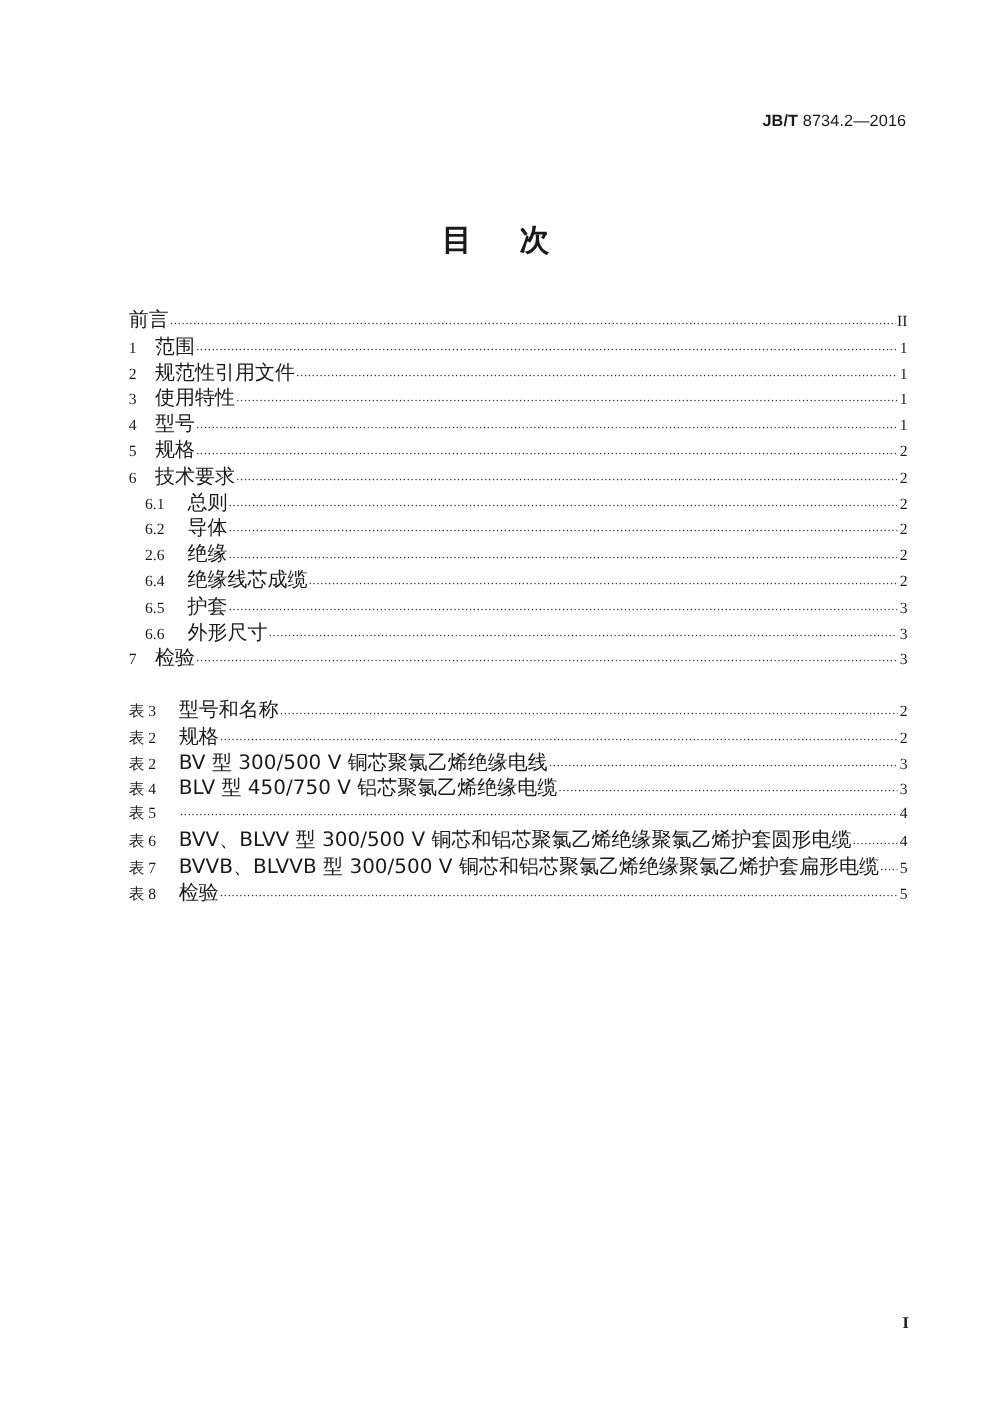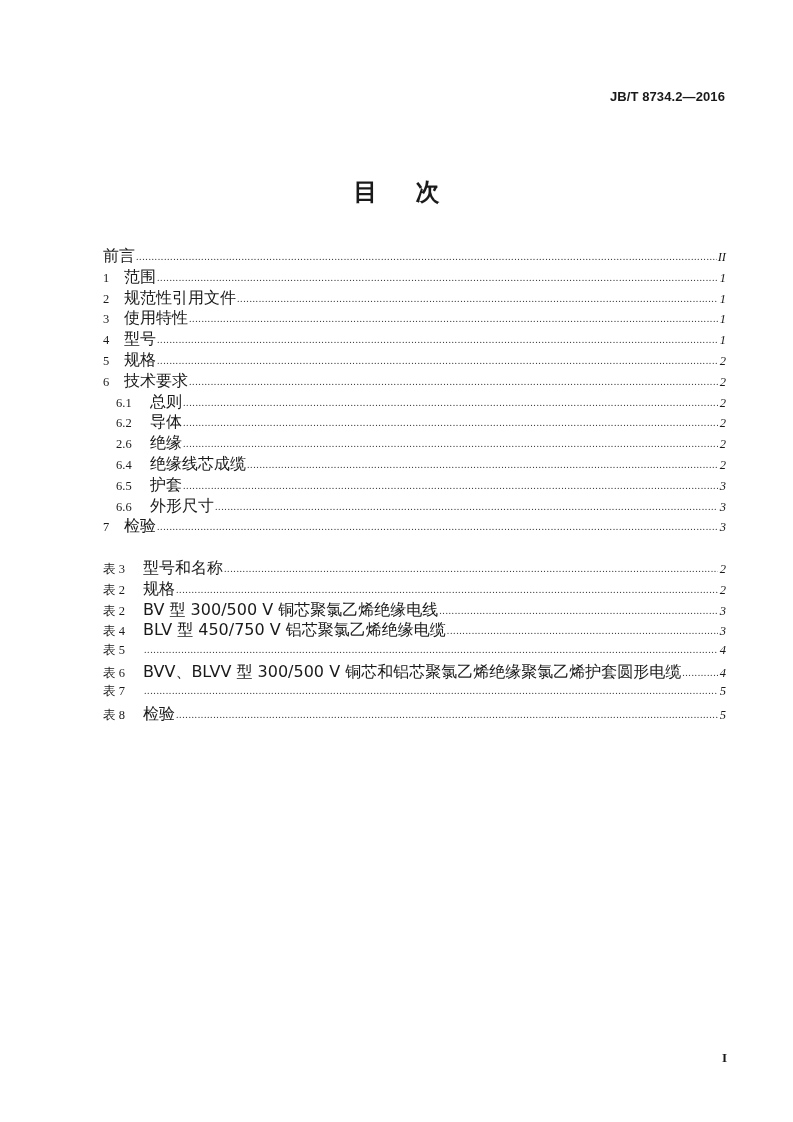--- a/index.html
+++ b/index.html
@@ -17,21 +17,21 @@
     }
     .std-code {
       position: absolute;
       top: 89px;
       right: 68px;
       font-family: "Liberation Sans", "DejaVu Sans", sans-serif;
       font-size: 13px;
       font-weight: bold;
       letter-spacing: 0.1px;
     }
-    .std-code .num { font-weight: bold; text-align: right; }
+    .std-code .num { font-weight: normal; text-align: right; }
     .title {
       position: absolute;
       top: 176px;
       left: 0;
       width: 793px;
       text-align: center;
       font-family: "DejaVu Sans", "Liberation Sans", sans-serif;
       font-size: 24px;
       font-weight: bold;
       letter-spacing: 38px;
@@ -79,21 +79,20 @@
       bottom: -1px;
       font-size: 10px;
       letter-spacing: 0.6px;
       color: #333;
     }
     .toc-page {
       flex: 0 0 auto;
       min-width: 7px;
       text-align: right;
       font-size: 12.5px;
-      font-style: italic;
     }
     .page-number {
       position: absolute;
       top: 1050px;
       left: 722px;
       font-size: 13px;
       font-weight: bold;
     }
   </style>
 </head>
@@ -224,20 +223,21 @@
       <span class="toc-page">4</span>
     </div>
     <div class="toc-row table">
       <span class="toc-num">表 6</span>
       <span class="toc-label">BVV、BLVV 型 300/500 V 铜芯和铝芯聚氯乙烯绝缘聚氯乙烯护套圆形电缆</span>
       <span class="toc-dots"></span>
       <span class="toc-page">4</span>
     </div>
     <div class="toc-row table">
       <span class="toc-num">表 7</span>
+      <span class="toc-label">BVVB、BLVVB 型 300/500 V 铜芯和铝芯聚氯乙烯绝缘聚氯乙烯护套扁形电缆</span>
       <span class="toc-dots"></span>
       <span class="toc-page">5</span>
     </div>
     <div class="toc-row table">
       <span class="toc-num">表 8</span>
       <span class="toc-label">检验</span>
       <span class="toc-dots"></span>
       <span class="toc-page">5</span>
     </div>
   </div>

